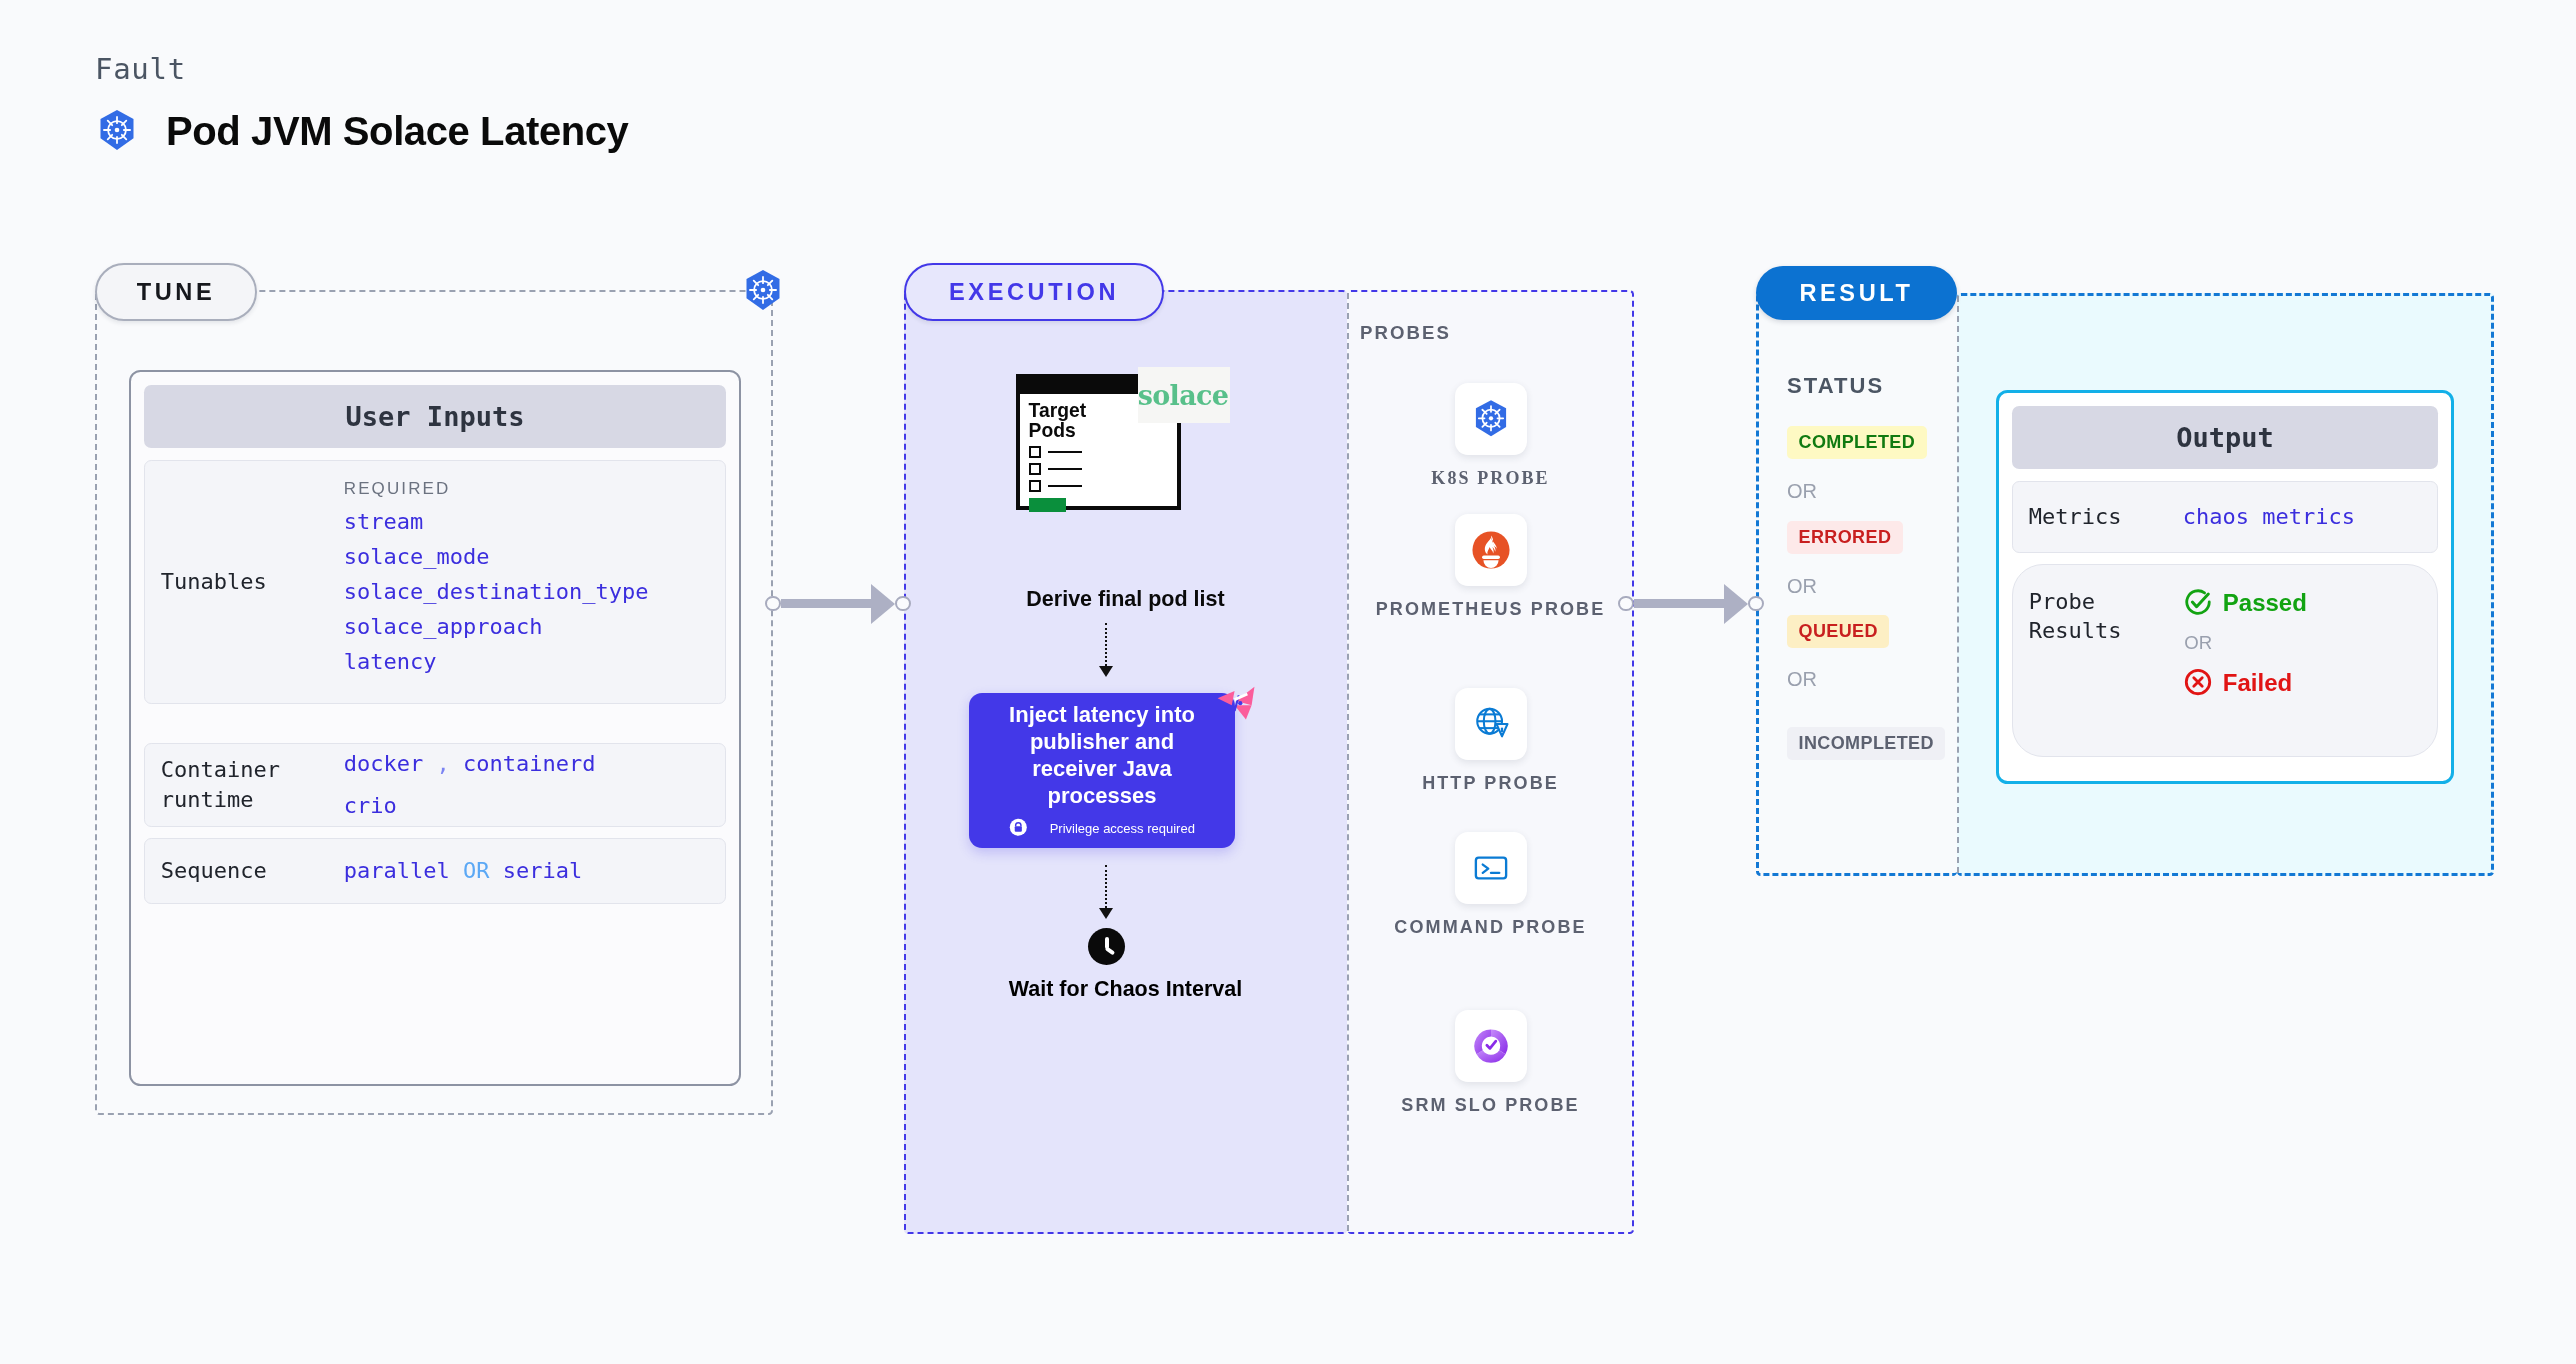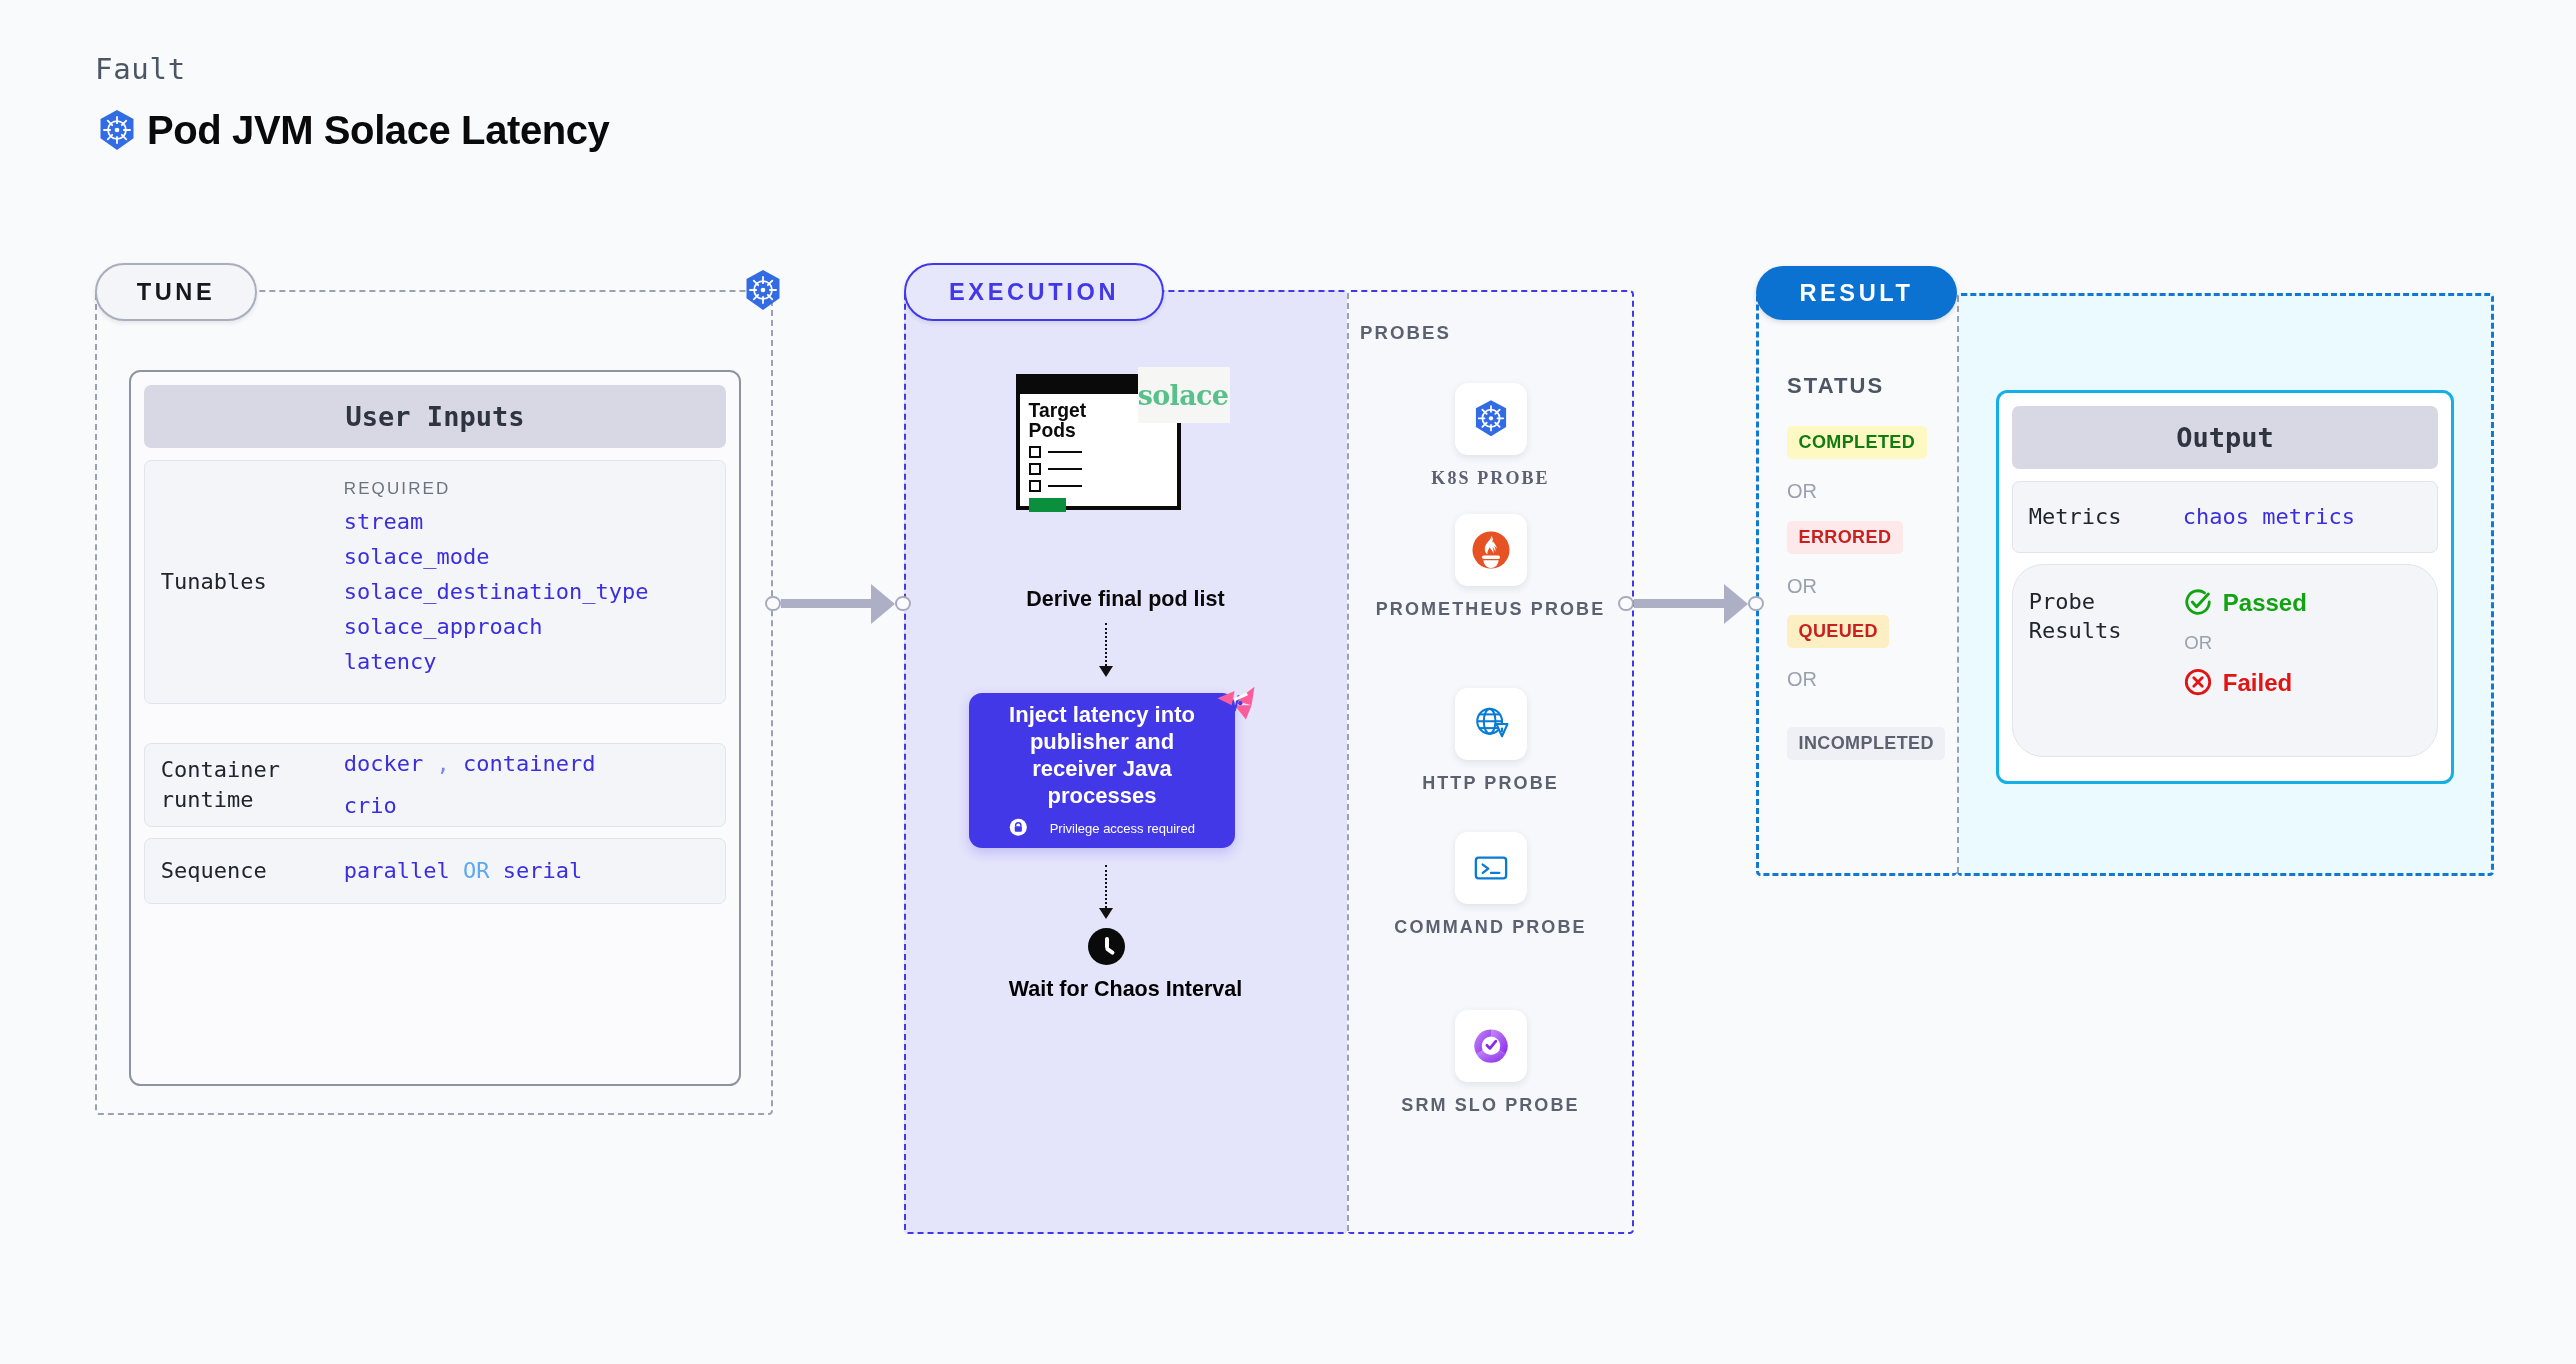--- a/index.html
+++ b/index.html
@@ -10,21 +10,21 @@
     position:relative;
     overflow:hidden;
   }
 
   
   #header{position:absolute;left:95px;top:52px;}
   #fault-label{
     font-family:"DejaVu Sans Mono", monospace;
     font-size:29px;color:#4B5563;letter-spacing:0.7px;
   }
-  #title-row{display:flex;align-items:center;gap:8px;margin-top:21.5px;}
+  #title-row{display:flex;align-items:flex-end;gap:27px;margin-top:21.5px;}
   #title-text{font-size:40px;font-weight:700;color:#0A0A0A;letter-spacing:-0.4px;}
 
   
   .pill{
     position:absolute;display:flex;align-items:center;justify-content:center;
     border-radius:716px;font-weight:700;z-index:6;
     font-family:"Liberation Sans", sans-serif;
   }
   #tune-pill{
     left:95px;top:263px;width:158px;height:54px;

